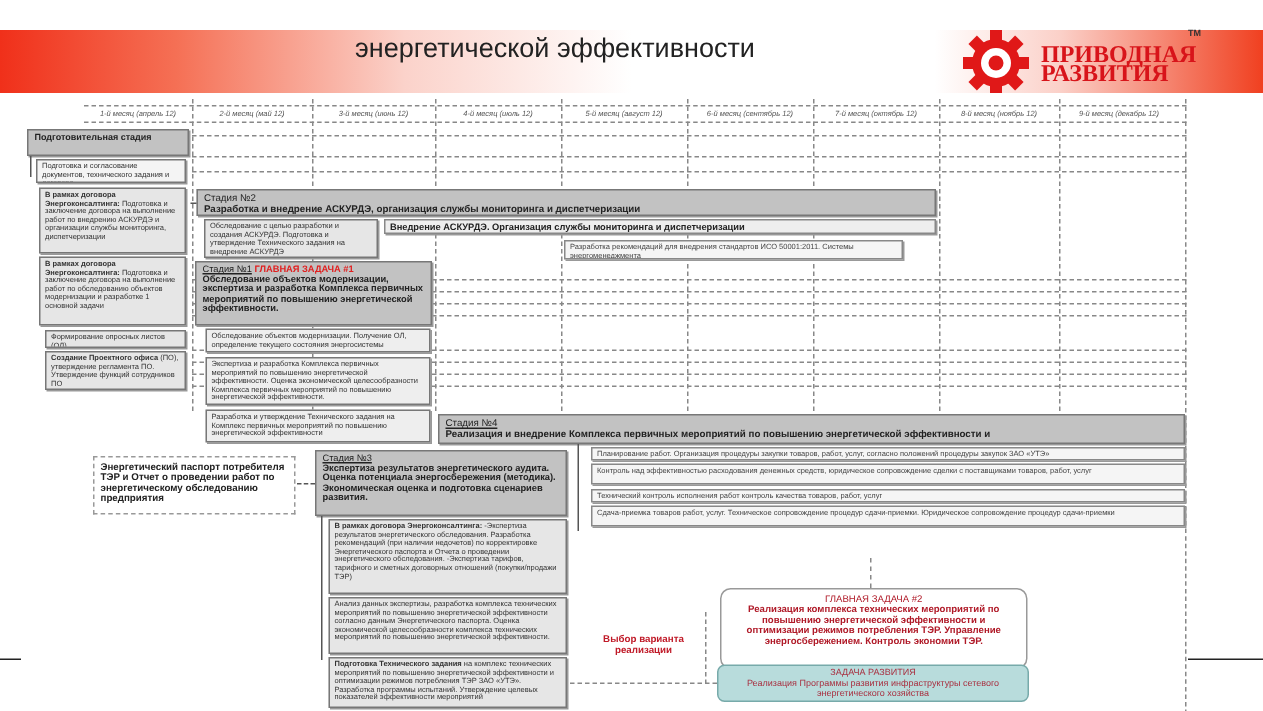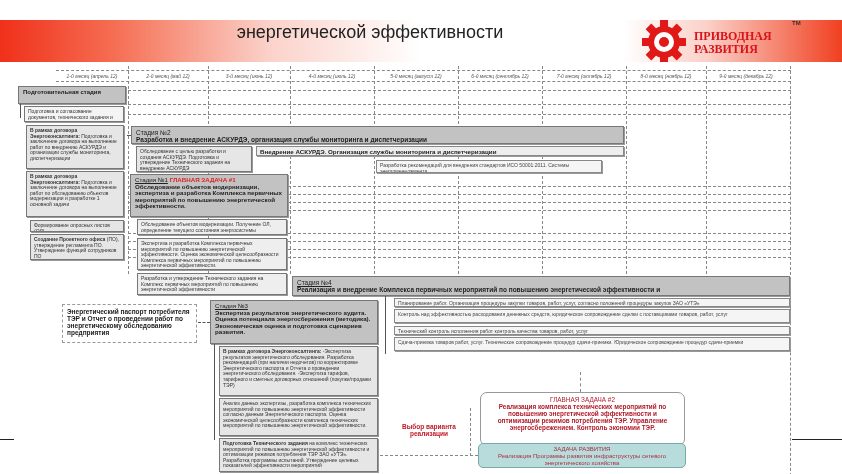--- a/index.html
+++ b/index.html
@@ -1,21 +1,21 @@
 <!DOCTYPE html>
 <html><head>
 <meta charset="utf-8">
 <style>
 *{box-sizing:border-box;margin:0;padding:0}
 body{width:842px;height:474px;background:#fff;position:relative;overflow:hidden;font-family:"Liberation Sans",sans-serif;color:#222}
 .banner{position:absolute;left:0;top:20px;width:842px;height:42px;background:linear-gradient(90deg,#f0301a 0%,#f57055 14%,#fbd2ca 32%,#fff 50%,#fff 74%,#fbd0c8 84%,#f04020 100%)}
 .title{position:absolute;left:150px;top:22px;width:440px;text-align:center;font-size:18px;line-height:21px;color:#222}
 .logo{position:absolute;left:640px;top:18px;width:170px;height:48px}
 .gear{position:absolute;left:0;top:0}
-.brand{position:absolute;left:54px;top:12px;font-family:"Liberation Serif",serif;font-weight:bold;font-size:12px;line-height:13px;color:#d8141a}
+.brand{position:absolute;left:54px;top:12px;font-family:"Liberation Serif",serif;font-weight:bold;font-size:16px;line-height:13px;color:#d8141a}
 .tm{position:absolute;left:152px;top:2px;font-size:6px;font-weight:bold;color:#333}
 .sheet{position:absolute;left:12px;top:62px;width:780px;height:412px;background:#fff}
 .edge-line{position:absolute;top:439px;height:1px;background:#222}
 .hline{position:absolute;left:128px;width:663px;border-top:1px dashed #888;height:0}
 .vline{position:absolute;width:0;border-left:1px dashed #888}
 .month{position:absolute;top:73px;height:8px;font-size:5px;font-style:italic;color:#555;text-align:center;white-space:nowrap}
 .box{position:absolute;background:#e6e6e6;border:1px solid #777;font-size:5px;line-height:5.6px;color:#333;padding:2px 3px;overflow:hidden;box-shadow:1px 1px 0 #999}
 .stage{position:absolute;background:#c2c2c2;border:1px solid #777;font-size:6.5px;line-height:7px;color:#222;padding:2px 4px;font-weight:bold;box-shadow:1px 1px 0 #999;overflow:hidden}
 .stage .hd{text-decoration:underline;font-weight:normal}
 .red{color:#e02020}

